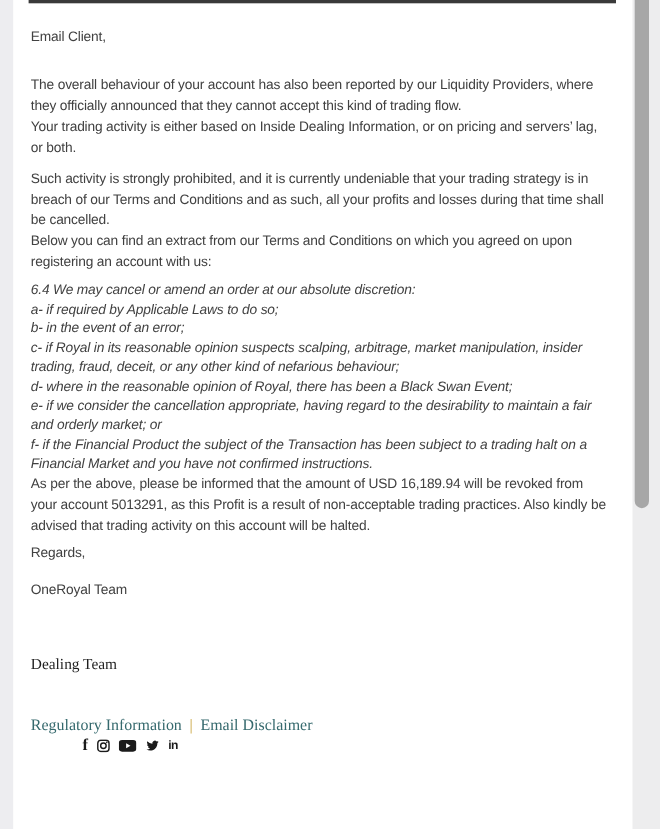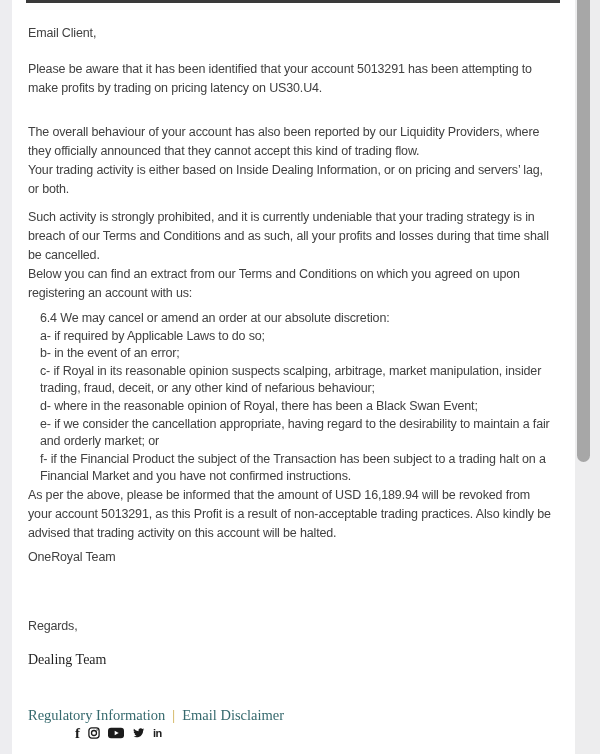--- a/index.html
+++ b/index.html
@@ -16,21 +16,21 @@
     position:absolute;left:28px;top:0;width:558px;
     padding-top:24px;
     color:#414141;font-size:12.5px;line-height:19px;letter-spacing:-0.15px;
   }
   .para{margin:0;white-space:pre-line;}
   .b-salutation{margin-bottom:17px;}
   .b-p1{margin-bottom:12px;}
   .b-p2{margin-bottom:13px;}
   .b-p3{margin-bottom:9px;margin-top:25px;}
   .b-p4{margin-bottom:7px;}
-  .b-terms{line-height:17.6px;margin-bottom:0;margin-left:12px;}
+  .b-terms{font-style:italic;line-height:17.6px;margin-bottom:0;}
   .b-conclusion{margin-bottom:5px;}
   .b-closing{margin-bottom:15px;}
   .b-team{margin-bottom:50px;}
   .signature{
     margin:0 0 36px 0;
     font-family:"Liberation Serif","DejaVu Serif",serif;
     font-weight:normal;font-size:14px;line-height:18px;color:#1f1f1f;letter-spacing:0;
   }
   .footer-links{
     margin:0 0 2px 0;line-height:20px;letter-spacing:0;
@@ -54,22 +54,20 @@
   .icon svg{display:block;}
 </style>
 </head>
 <body>
 
 <div class="gutter"></div>
 <div class="top-divider"></div>
 
 <div class="content">
   <p class="para b-salutation">Email Client,</p>
-  <p class="para b-p1">Please be aware that it has been identified that your account 5013291 has been attempting to
-make profits by trading on pricing latency on US30.U4.</p>
   <p class="para b-p3">The overall behaviour of your account has also been reported by our Liquidity Providers, where
 they officially announced that they cannot accept this kind of trading flow.
 Your trading activity is either based on Inside Dealing Information, or on pricing and servers’ lag,
 or both.</p>
   <p class="para b-p4">Such activity is strongly prohibited, and it is currently undeniable that your trading strategy is in
 breach of our Terms and Conditions and as such, all your profits and losses during that time shall
 be cancelled.
 Below you can find an extract from our Terms and Conditions on which you agreed on upon
 registering an account with us:</p>
   <p class="para b-terms">6.4 We may cancel or amend an order at our absolute discretion:
@@ -78,22 +76,22 @@
 c- if Royal in its reasonable opinion suspects scalping, arbitrage, market manipulation, insider
 trading, fraud, deceit, or any other kind of nefarious behaviour;
 d- where in the reasonable opinion of Royal, there has been a Black Swan Event;
 e- if we consider the cancellation appropriate, having regard to the desirability to maintain a fair
 and orderly market; or
 f- if the Financial Product the subject of the Transaction has been subject to a trading halt on a
 Financial Market and you have not confirmed instructions.</p>
   <p class="para b-conclusion">As per the above, please be informed that the amount of USD 16,189.94 will be revoked from
 your account 5013291, as this Profit is a result of non-acceptable trading practices. Also kindly be
 advised that trading activity on this account will be halted.</p>
+  <p class="para b-closing">Regards,</p>
   <p class="para b-team">OneRoyal Team</p>
-  <p class="para b-closing">Regards,</p>
 
   <p class="signature">Dealing Team</p>
 
   <div class="footer-links">
     <a>Regulatory Information</a><span class="sep">|</span><a>Email Disclaimer</a>
   </div>
 
   <div class="social-row">
     <span class="icon icon-fb">f</span>
     <span class="icon">

